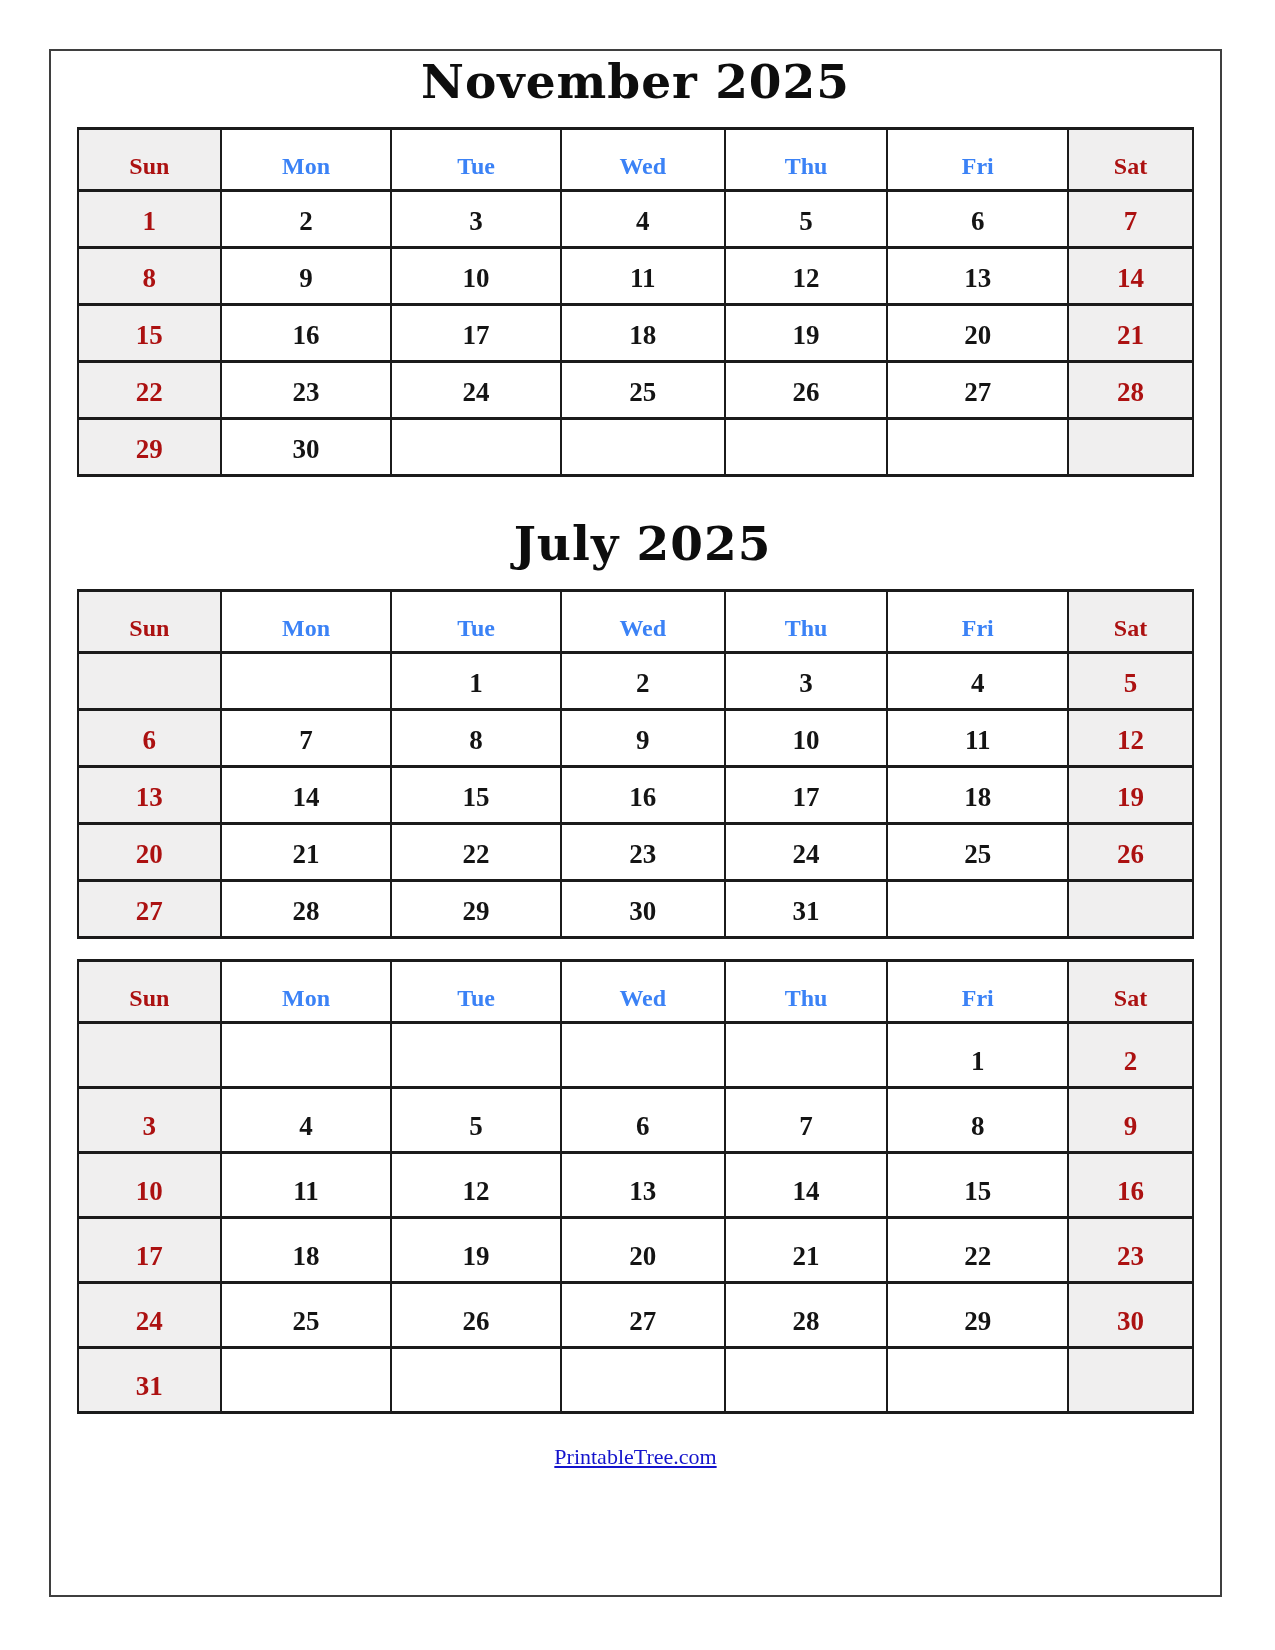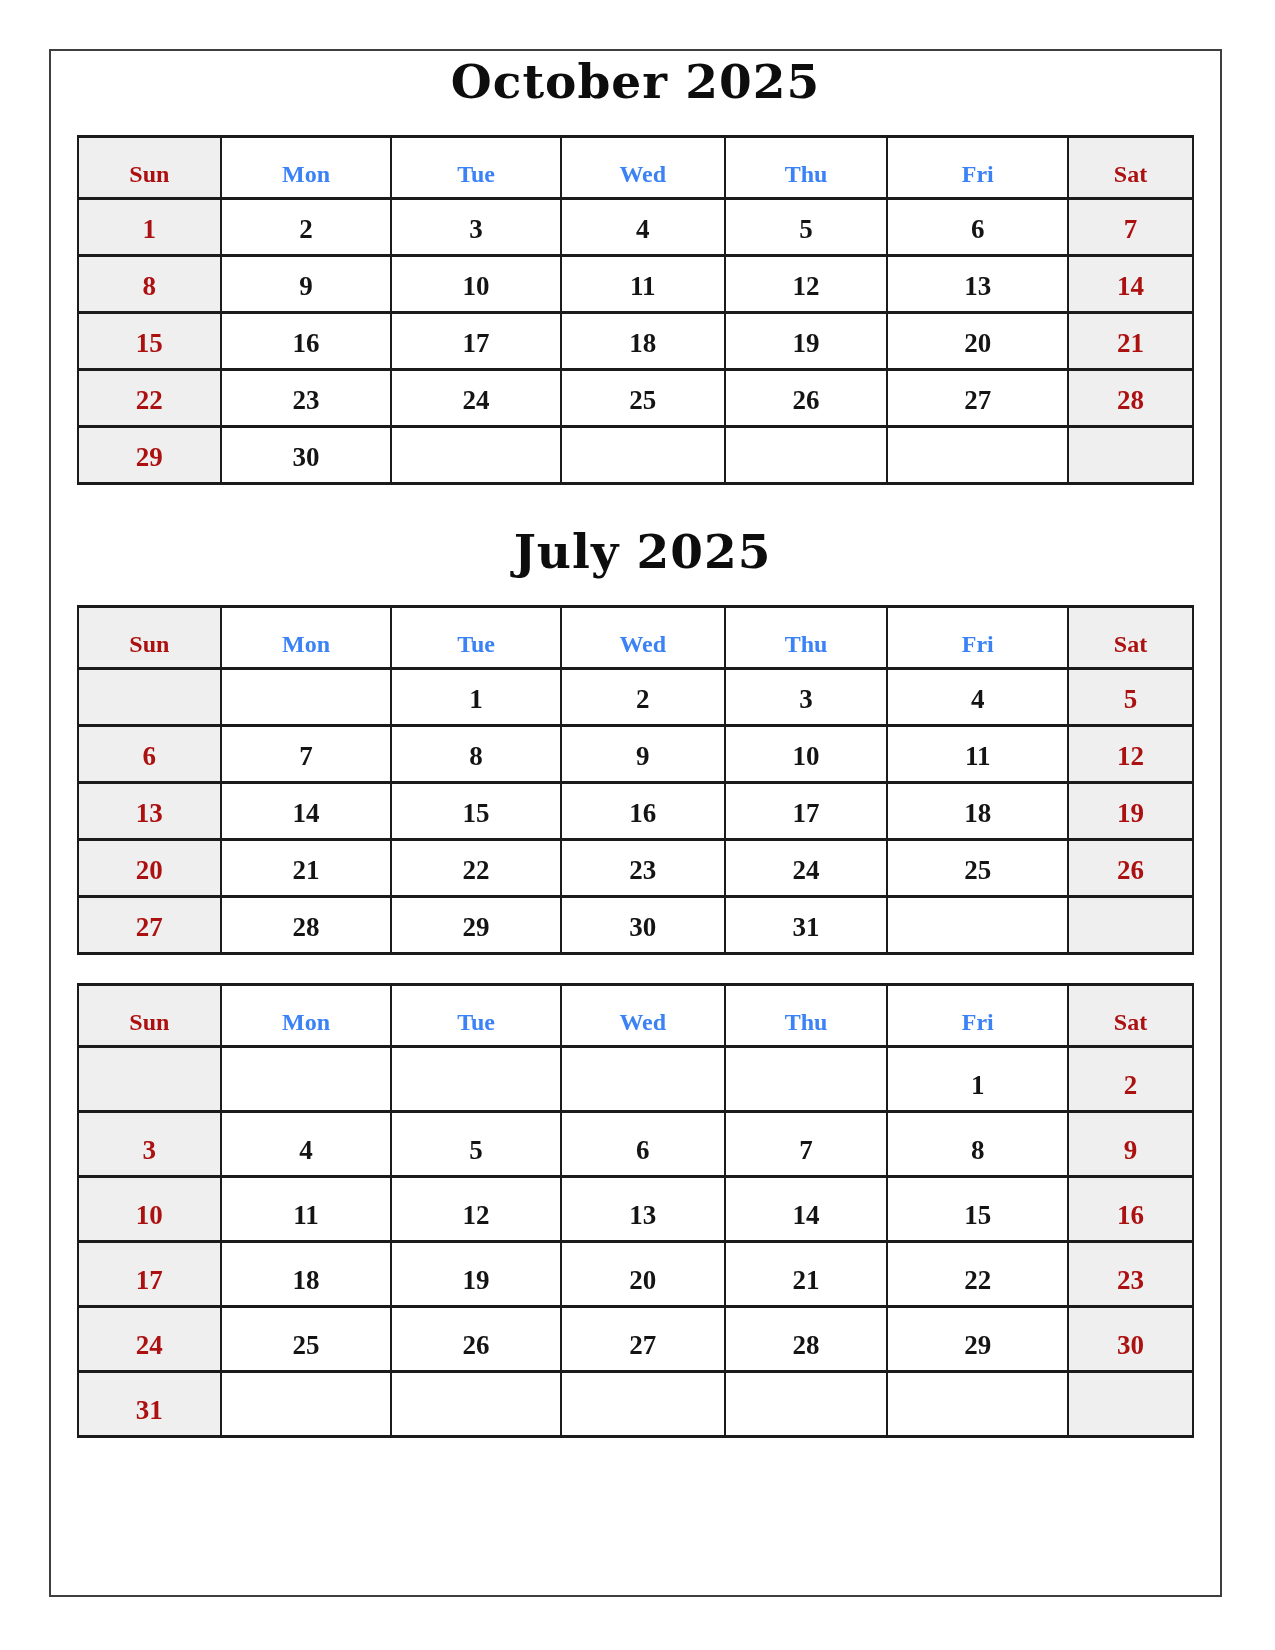--- a/index.html
+++ b/index.html
@@ -35,21 +35,21 @@
     letter-spacing: 1px;
   }
   .month + .month .month-title {
     margin-top: 42px;
     margin-left: 14px;
   }
   table.calendar {
     border-collapse: collapse;
     table-layout: fixed;
     width: 1117px;
-    margin: 28px auto 0 auto;
+    margin: 20px auto 0 auto;
   }
   table.calendar th,
   table.calendar td {
     border: 2px solid #1b1b1b;
     border-top-width: 3px;
     border-bottom-width: 3px;
     vertical-align: bottom;
     text-align: center;
     padding: 0 0 9px 0;
     box-sizing: border-box;
@@ -85,21 +85,21 @@
     text-decoration: underline;
     cursor: pointer;
   }
 </style>
 </head>
 <body>
 
 <div class="page">
 
   <section class="month">
-    <h1 class="month-title">October 2025</h1>
+    <h1 class="month-title">November 2025</h1>
     <table class="calendar">
         <colgroup>
           <col style="width: 12.8%;">
           <col style="width: 15.3%;">
           <col style="width: 15.2%;">
           <col style="width: 14.7%;">
           <col style="width: 14.6%;">
           <col style="width: 16.2%;">
           <col style="width: 11.2%;">
         </colgroup>
@@ -311,14 +311,17 @@
             <td></td>
             <td></td>
             <td></td>
             <td></td>
             <td class="weekend"></td>
           </tr>
         </tbody>
       </table>
   </section>
 
+  <div class="footer">
+    <a>PrintableTree.com</a>
+  </div>
 
 </div>
 
 </body></html>

